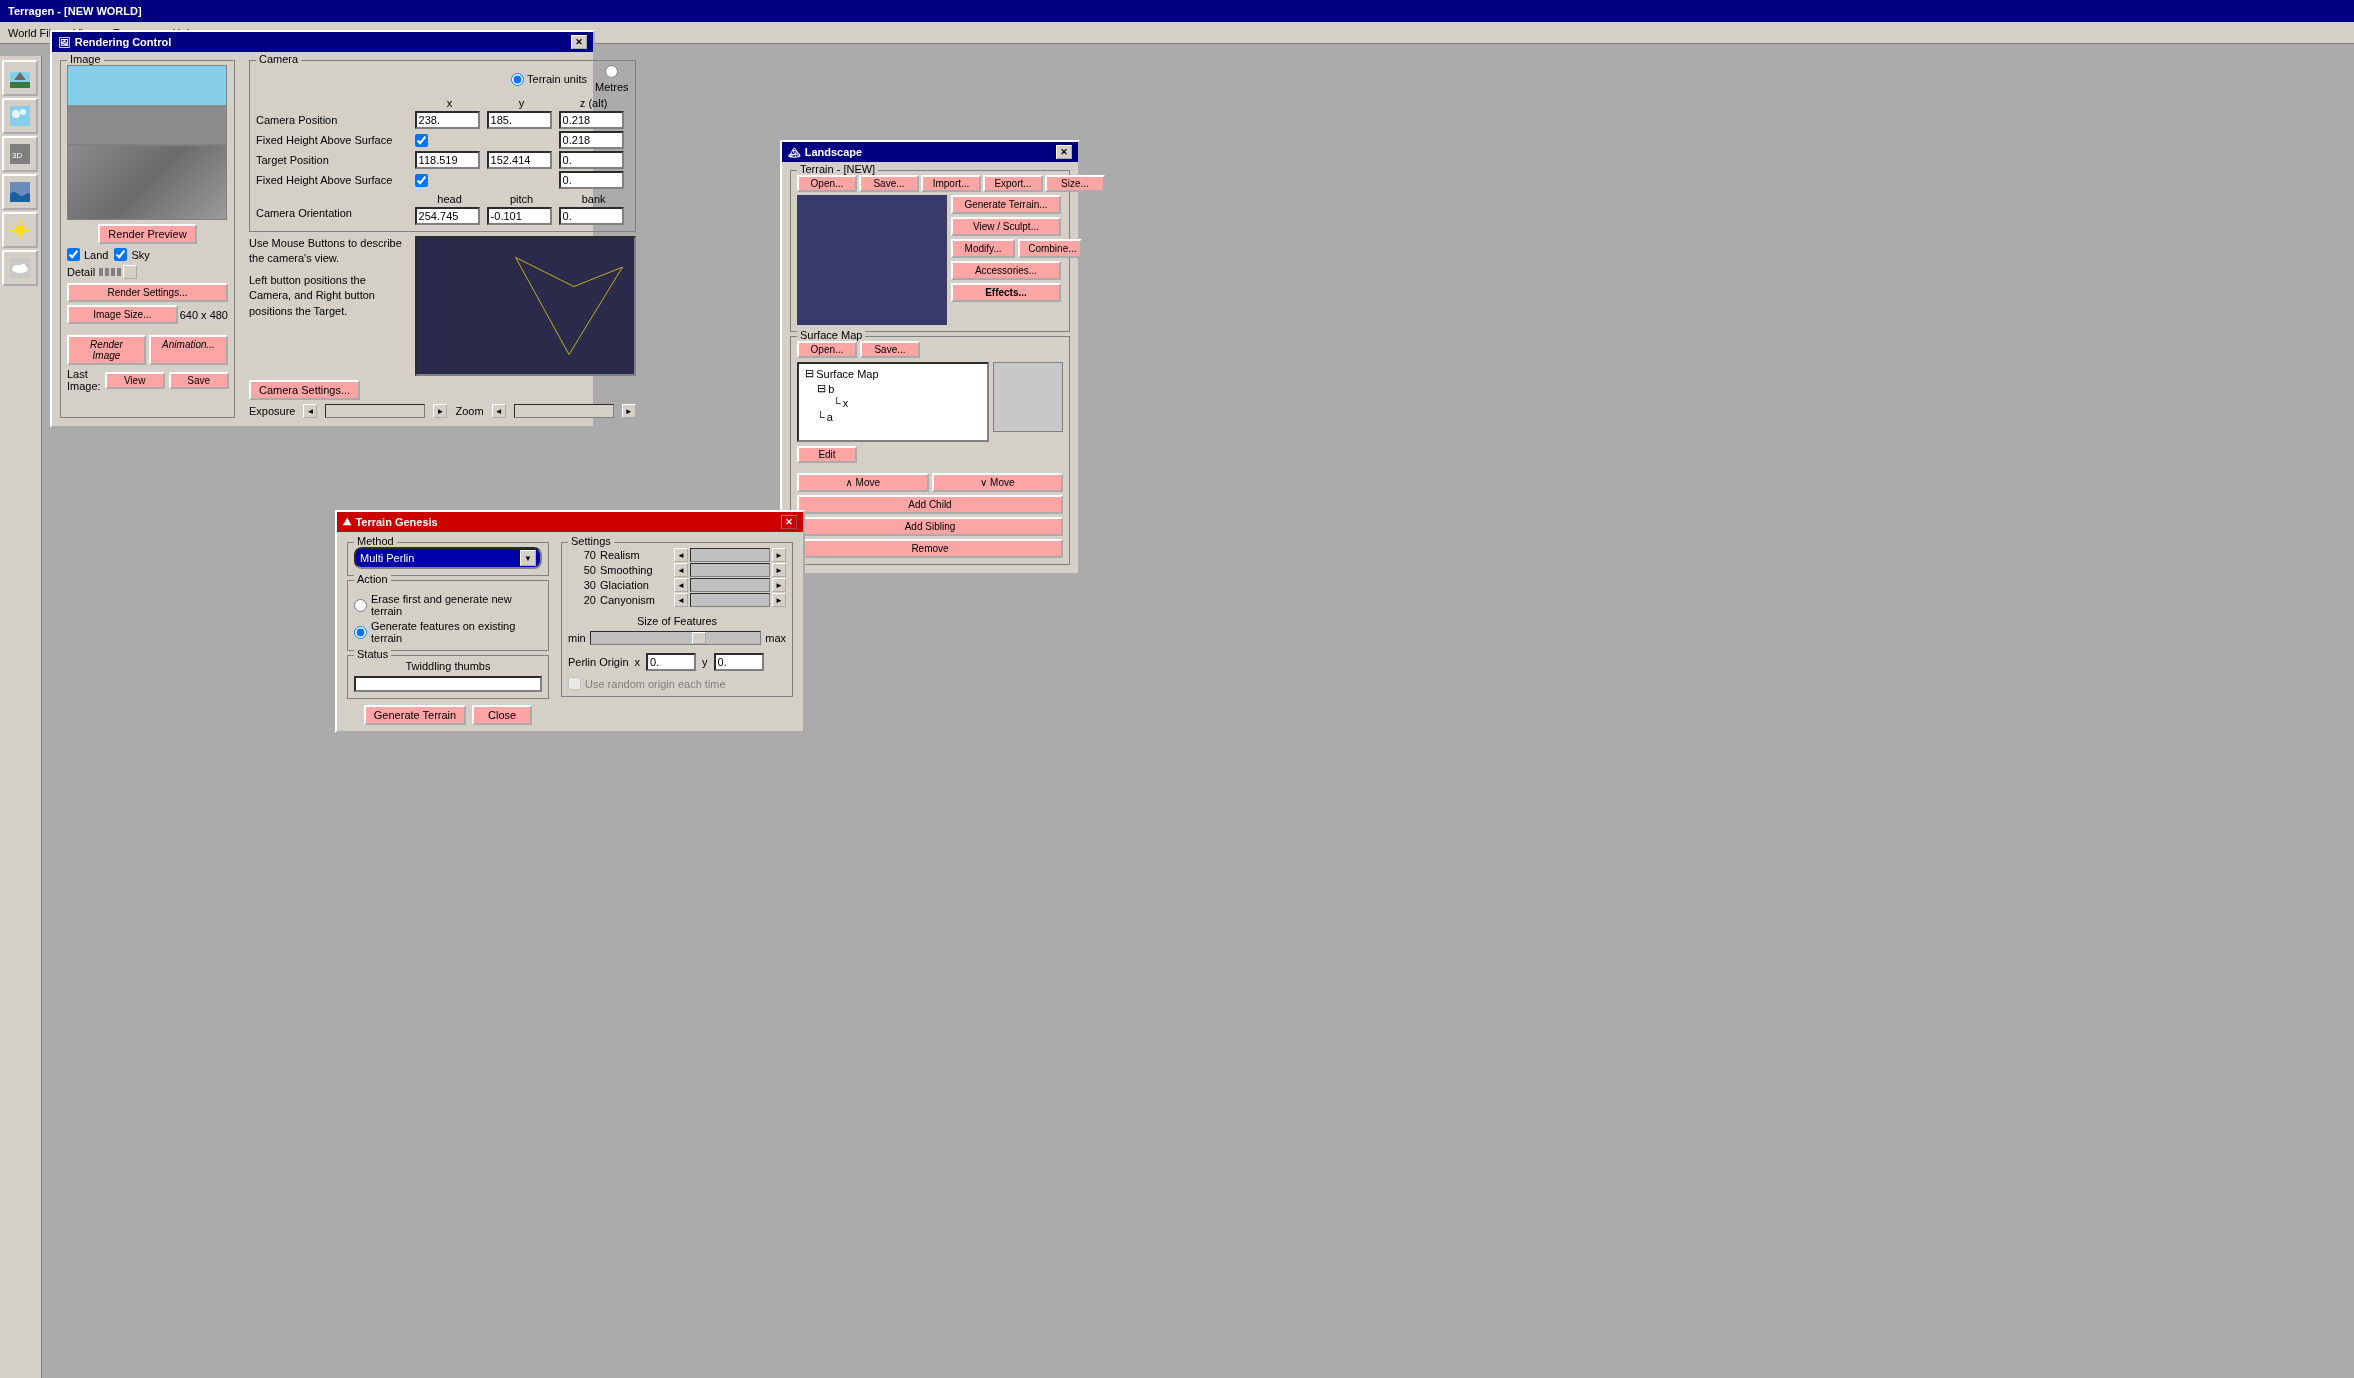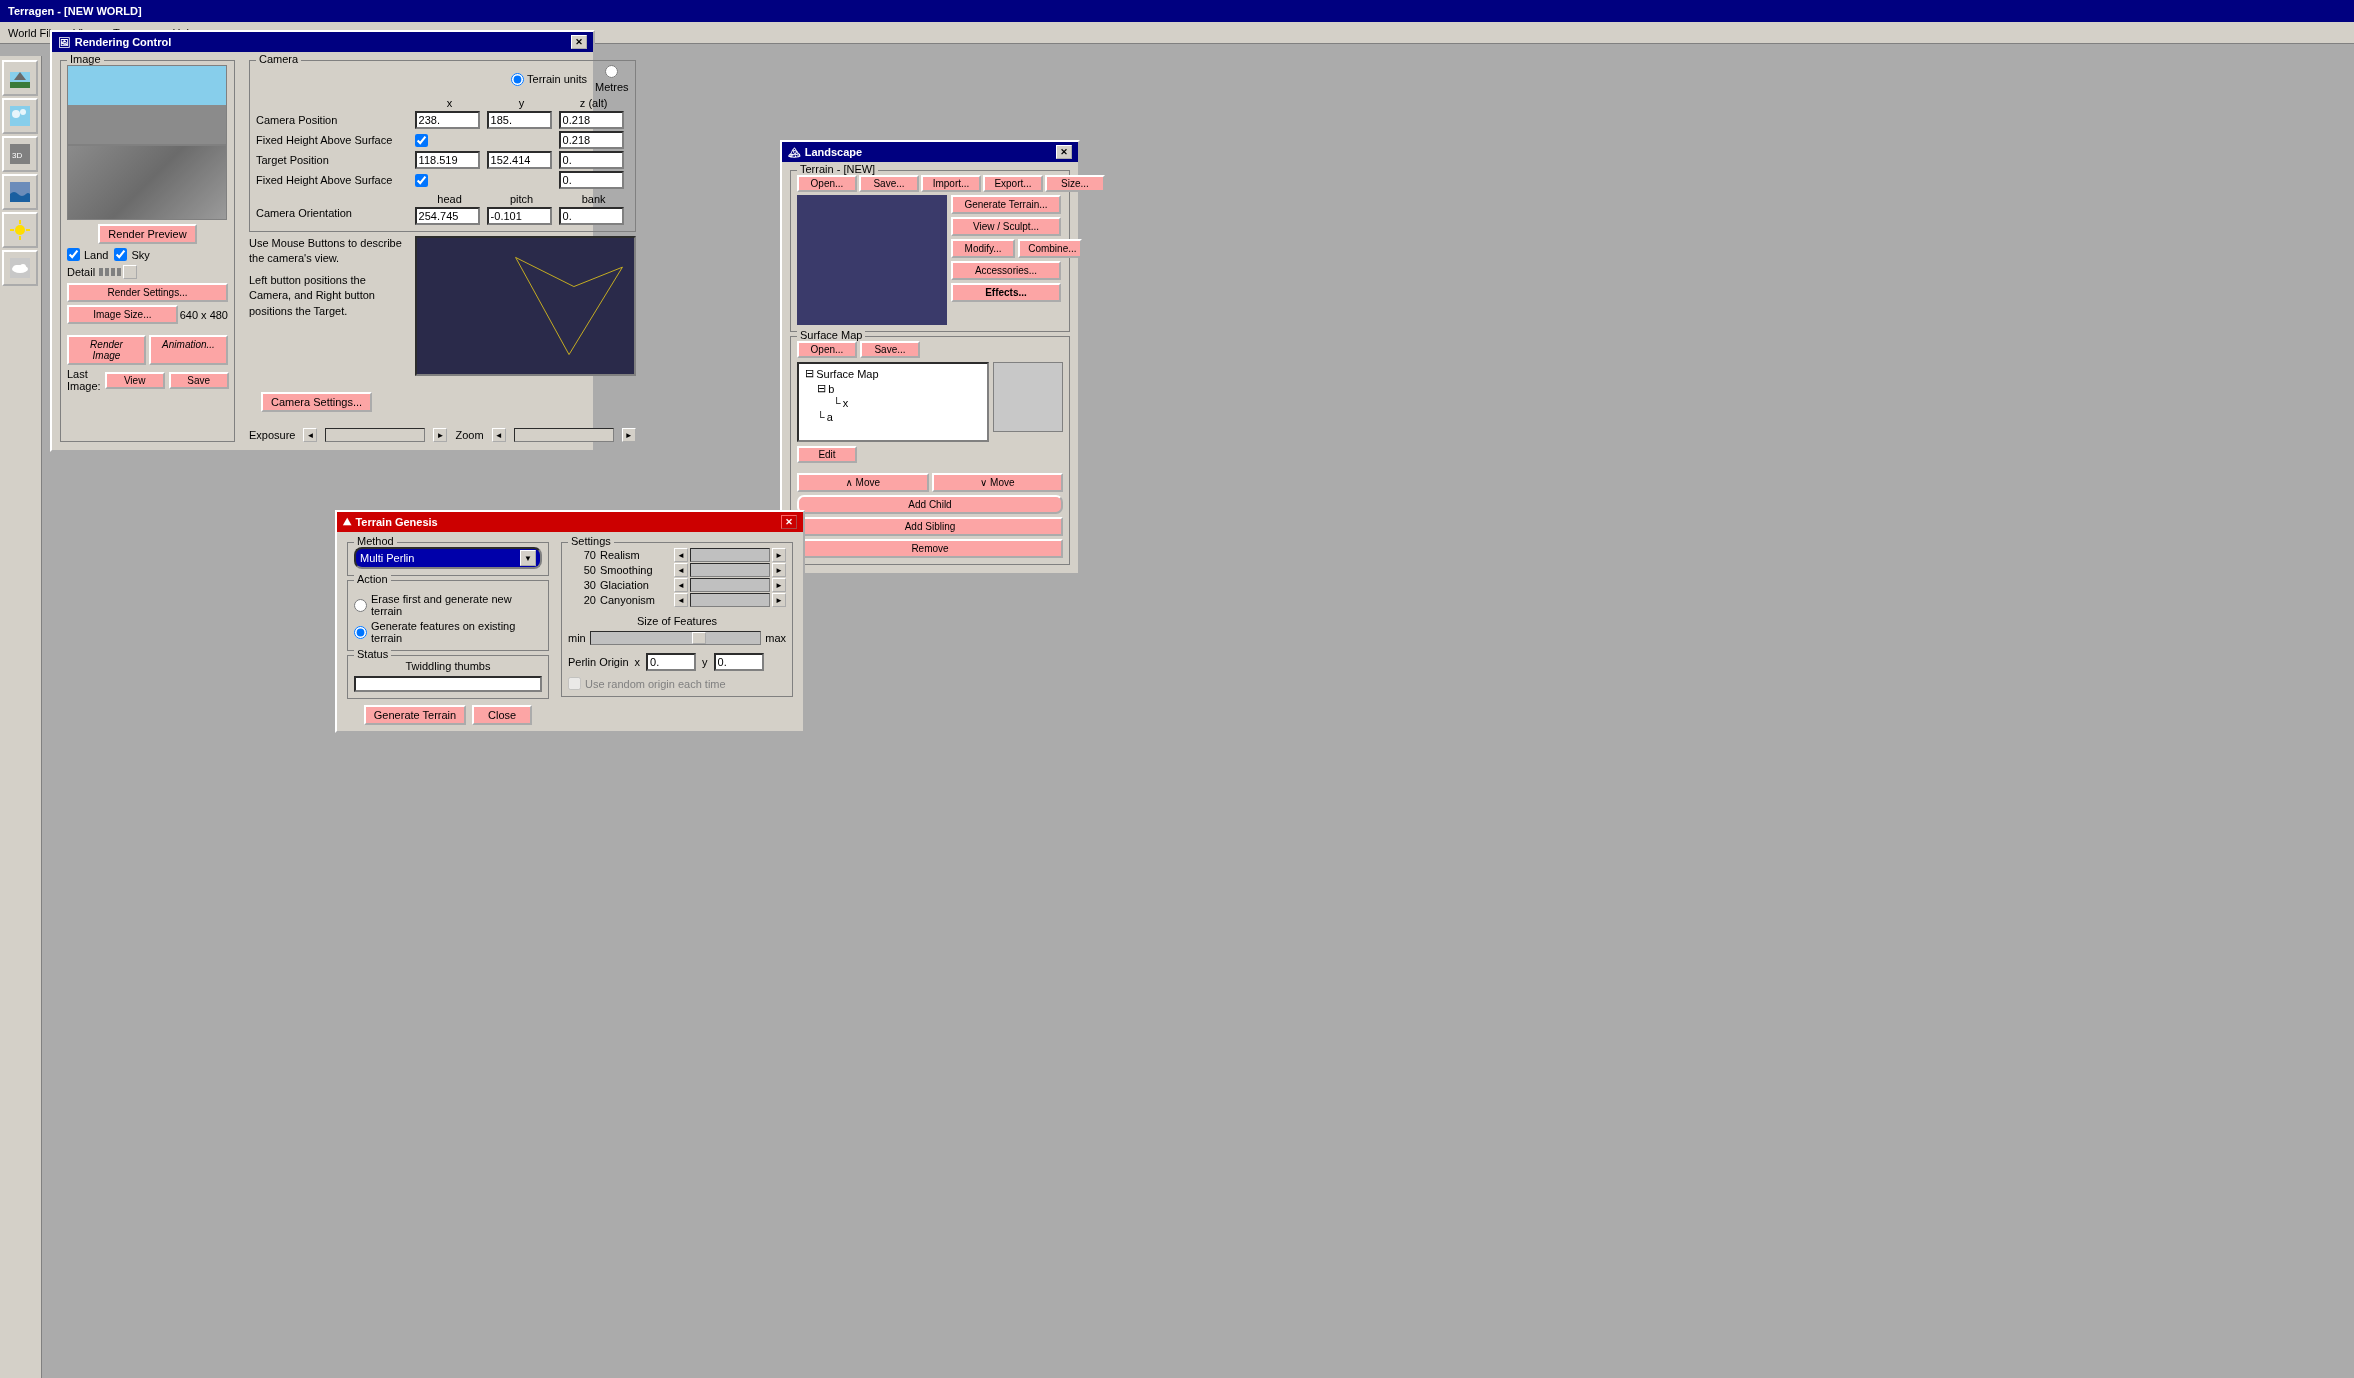--- a/index.html
+++ b/index.html
@@ -522,21 +522,21 @@
           <svg width="100%" height="100%" viewBox="0 0 220 140">
             <rect width="220" height="140" fill="#2a2a4a"></rect>
             <line x1="100" y1="20" x2="160" y2="50" stroke="#c8b020" stroke-width="1"></line>
             <line x1="100" y1="20" x2="155" y2="120" stroke="#c8b020" stroke-width="1"></line>
             <line x1="160" y1="50" x2="210" y2="30" stroke="#c8b020" stroke-width="1"></line>
             <line x1="155" y1="120" x2="210" y2="30" stroke="#c8b020" stroke-width="1"></line>
           </svg>
         </div>
       </div>
 
-      <div style="margin:16px;">
+      <div style="margin:4px;">
         <div class="btn">Camera Settings...</div>
       </div>
 
       <div style="margin:4px;display:flex;gap:8px;align-items:center;">
         <span>Exposure</span>
         <div class="exp-arrow">◄</div>
         <div class="exp-track" style="width:100px;"></div>
         <div class="exp-arrow">►</div>
         <span>Zoom</span>
         <div class="exp-arrow">◄</div>
@@ -621,21 +621,21 @@
       </div>
 
       <div style="display:flex;gap:3px;margin-top:4px;flex-wrap:wrap;">
         <div class="btn" style="font-size:10px;padding:1px 8px;">Edit</div>
       </div>
       <div style="display:flex;gap:3px;margin-top:10px;">
         <div class="btn" style="font-size:10px;flex:1;">∧ Move</div>
         <div class="btn" style="font-size:10px;flex:1;">∨ Move</div>
       </div>
       <div style="display:flex;gap:3px;margin-top:3px;">
-        <div class="btn" style="font-size:10px;flex:1;border-radius:7px;">Add Child</div>
+        <div class="btn" style="font-size:10px;flex:1;">Add Child</div>
       </div>
       <div style="display:flex;gap:3px;margin-top:3px;">
         <div class="btn" style="font-size:10px;flex:1;">Add Sibling</div>
       </div>
       <div style="display:flex;gap:3px;margin-top:3px;">
         <div class="btn" style="font-size:10px;flex:1;">Remove</div>
       </div>
     </div>
   </div>
 </div>

